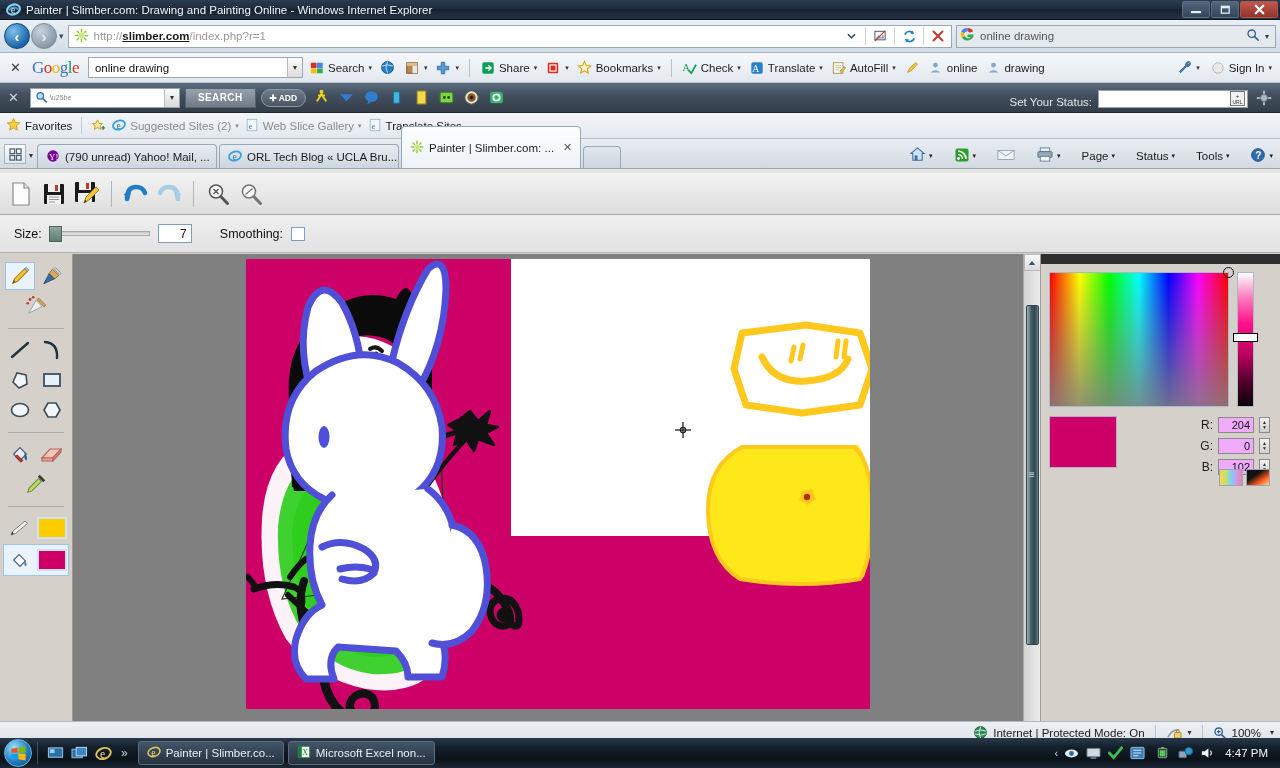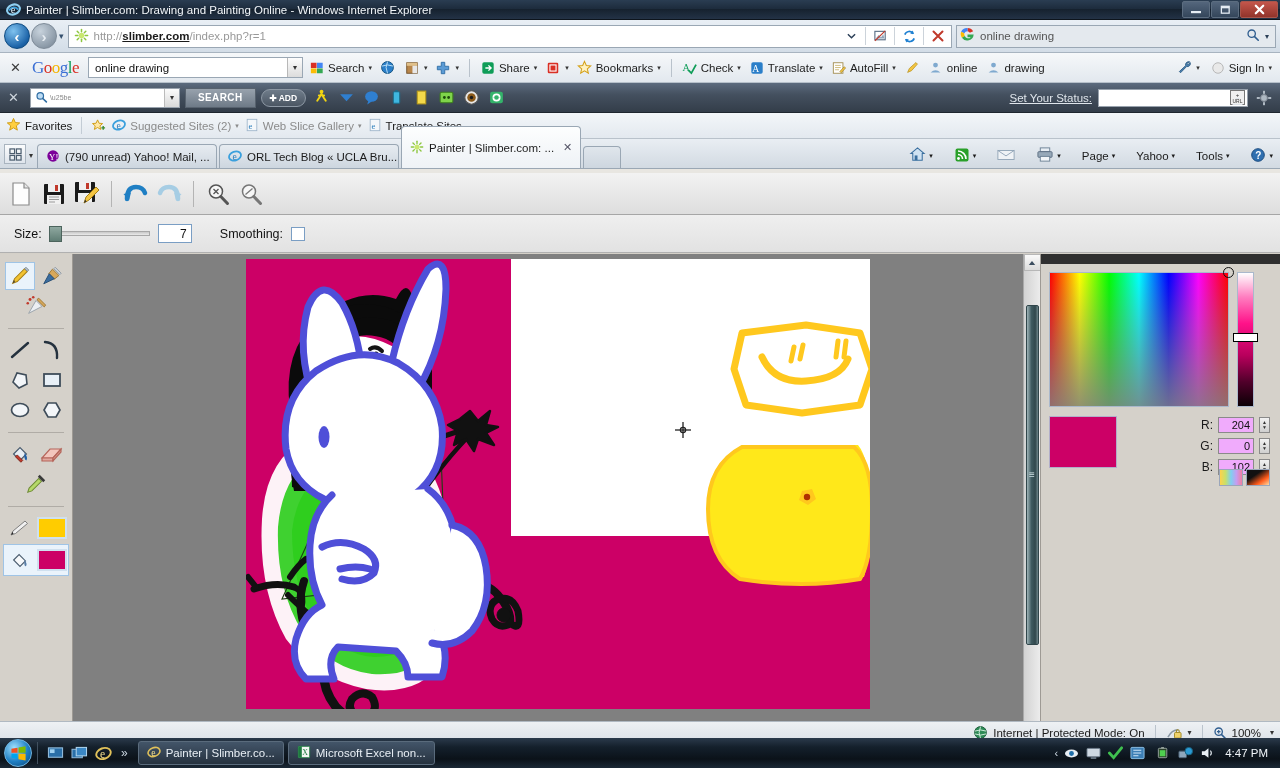--- a/index.html
+++ b/index.html
@@ -103,21 +103,21 @@
   .bsearch{
     height:20px;padding:0 12px;background:linear-gradient(to bottom,#98a2ad,#6e7a87);
     border:1px solid #57626e;color:#fff;font-size:10px;font-weight:bold;letter-spacing:0.4px;
     display:flex;align-items:center;
   }
   .badd{
     height:18px;padding:0 8px;border-radius:9px;background:linear-gradient(to bottom,#6f7c8a,#4b5663);
     border:1px solid #8d98a4;color:#fff;font-size:8.5px;font-weight:bold;display:flex;align-items:center;gap:2px;
   }
   .bicon{width:20px;height:20px;display:flex;align-items:center;justify-content:center;}
-  .bstatus{margin-left:auto;display:flex;align-items:center;gap:6px;color:#dfe5eb;font-size:11.5px;text-decoration:underline;}
+  .bstatus{margin-left:auto;display:flex;align-items:flex-end;gap:6px;color:#dfe5eb;font-size:11.5px;}
   .bstatus .fld{width:150px;height:18px;background:#fff;border:1px solid #98a2ad;display:flex;align-items:center;justify-content:flex-end;padding-right:2px;}
 
   
   .favbar{
     height:26px;background:linear-gradient(to bottom,#f3f6f9,#e3e9ef);
     border-bottom:1px solid #b9c2cb;display:flex;align-items:center;padding:0 6px;gap:6px;white-space:nowrap;
   }
   .favitem{display:flex;align-items:center;gap:4px;font-size:11.5px;color:#1a1a1a;}
   .favitem.dim{color:#8b8b8b;}
   .fsep{width:1px;height:17px;background:#c3ccd5;margin:0 3px;}
@@ -766,21 +766,21 @@
             <rect x="4" y="11" width="10" height="5" fill="#f3f6f9" stroke="#6d8296" stroke-width="1"></rect>
           </svg>
         </span>
         <span class="car">▾</span>
       </span>
       <span class="ttitem">
         <span>Page</span>
         <span class="car">▾</span>
       </span>
       <span class="ttitem">
-        <span>Yahoo</span>
+        <span>Status</span>
         <span class="car">▾</span>
       </span>
       <span class="ttitem">
         <span>Tools</span>
         <span class="car">▾</span>
       </span>
       <span class="ttitem">
         <span>
           <svg width="16" height="16" viewBox="0 0 16 16">
             <circle cx="8" cy="8" r="6.3" fill="#2f6fb0" stroke="#1d4d80" stroke-width="1"></circle>

